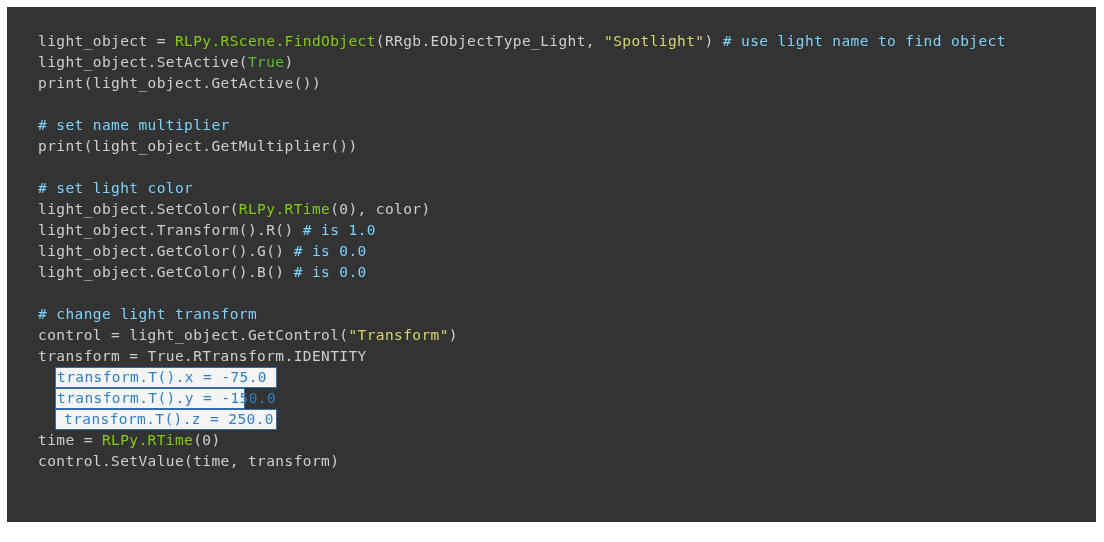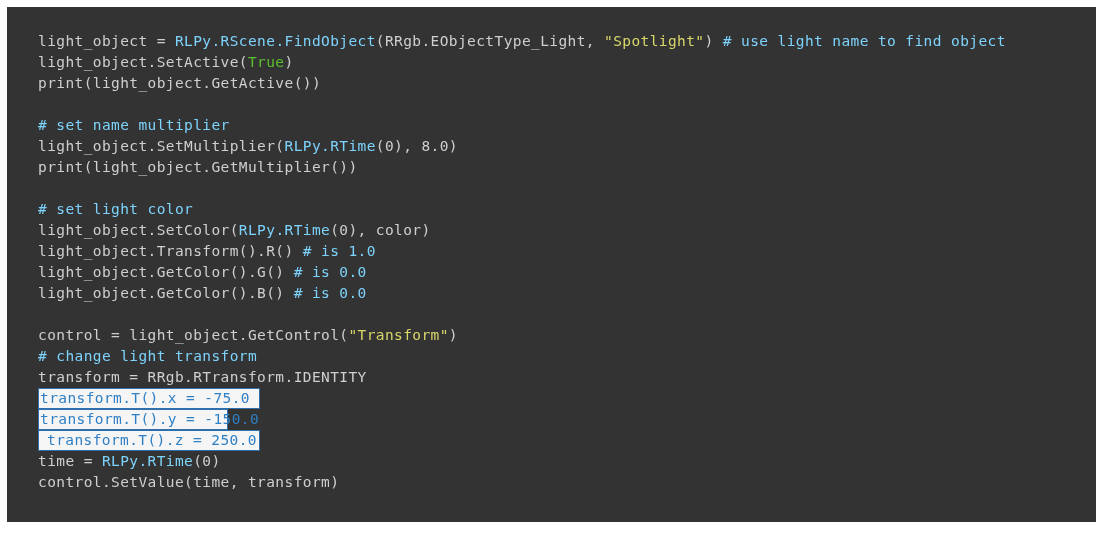--- a/index.html
+++ b/index.html
@@ -32,66 +32,65 @@
     letter-spacing: 0.4px;
     white-space: pre;
     color: #cfcfcf;
     font-family: "DejaVu Sans Mono", monospace;
   }
   .code-line.blank {
     height: 21px;
   }
   
   .tok-plain    { color: #cfcfcf; }
-  .tok-api      { color: #7dd3fc; }
+  .tok-api      { color: #84cc16; }
   .tok-string   { color: #d9d66a; }
   .tok-keyword  { color: #5bbf2e; }
   .tok-comment  { color: #7dd3fc; }
 
   
   .code-line.highlight {
     padding-left: 0;
   }
   .hl-box {
     display: inline-block;
     background: #f5f5f5;
     border: 1px solid #2f6fae;
     color: #2f7fc4;
     box-sizing: border-box;
     height: 21px;
     line-height: 19px;
-    margin-left: 31px;
+    margin-left: 48px;
     padding: 0 2px 0 1px;
     white-space: pre;
   }
   .hl-box.w1 { width: 222px; }
   .hl-box.w2 { width: 190px; }
   .hl-box.w3 { width: 222px; text-align: right; }
 </style>
 </head>
 <body>
 
 <div id="code-panel">
   <div id="code-lines">
       <div class="code-line"><span class="tok-plain">light_object = </span><span class="tok-api">RLPy.RScene.FindObject</span><span class="tok-plain">(RRgb.EObjectType_Light, </span><span class="tok-string">"Spotlight"</span><span class="tok-plain">) </span><span class="tok-comment"># use light name to find object</span></div>
       <div class="code-line"><span class="tok-plain">light_object.SetActive(</span><span class="tok-keyword">True</span><span class="tok-plain">)</span></div>
       <div class="code-line"><span class="tok-plain">print(light_object.GetActive())</span></div>
       <div class="code-line blank">&nbsp;</div>
       <div class="code-line"><span class="tok-comment"># set name multiplier</span></div>
-      <div class="code-line"><span class="tok-plain">light_object.SetMultiplier(</span><span class="tok-api">RLPy.RTime</span><span class="tok-plain">(0), 8.0)</span></div>
       <div class="code-line"><span class="tok-plain">print(light_object.GetMultiplier())</span></div>
       <div class="code-line blank">&nbsp;</div>
       <div class="code-line"><span class="tok-comment"># set light color</span></div>
       <div class="code-line"><span class="tok-plain">light_object.SetColor(</span><span class="tok-api">RLPy.RTime</span><span class="tok-plain">(0), color)</span></div>
       <div class="code-line"><span class="tok-plain">light_object.Transform().R() </span><span class="tok-comment"># is 1.0</span></div>
       <div class="code-line"><span class="tok-plain">light_object.GetColor().G() </span><span class="tok-comment"># is 0.0</span></div>
       <div class="code-line"><span class="tok-plain">light_object.GetColor().B() </span><span class="tok-comment"># is 0.0</span></div>
       <div class="code-line blank">&nbsp;</div>
+      <div class="code-line"><span class="tok-comment"># change light transform</span></div>
       <div class="code-line"><span class="tok-plain">control = light_object.GetControl(</span><span class="tok-string">"Transform"</span><span class="tok-plain">)</span></div>
-      <div class="code-line"><span class="tok-comment"># change light transform</span></div>
-      <div class="code-line"><span class="tok-plain">transform = RRgb.RTransform.IDENTITY</span></div>
+      <div class="code-line"><span class="tok-plain">transform = True.RTransform.IDENTITY</span></div>
       <div class="code-line highlight"><span class="hl-box w1">transform.T().x = -75.0</span></div>
       <div class="code-line highlight"><span class="hl-box w2">transform.T().y = -150.0</span></div>
       <div class="code-line highlight"><span class="hl-box w3">transform.T().z = 250.0</span></div>
       <div class="code-line"><span class="tok-plain">time = </span><span class="tok-api">RLPy.RTime</span><span class="tok-plain">(0)</span></div>
       <div class="code-line"><span class="tok-plain">control.SetValue(time, transform)</span></div>
     </div>
 </div>
 
 </body></html>

